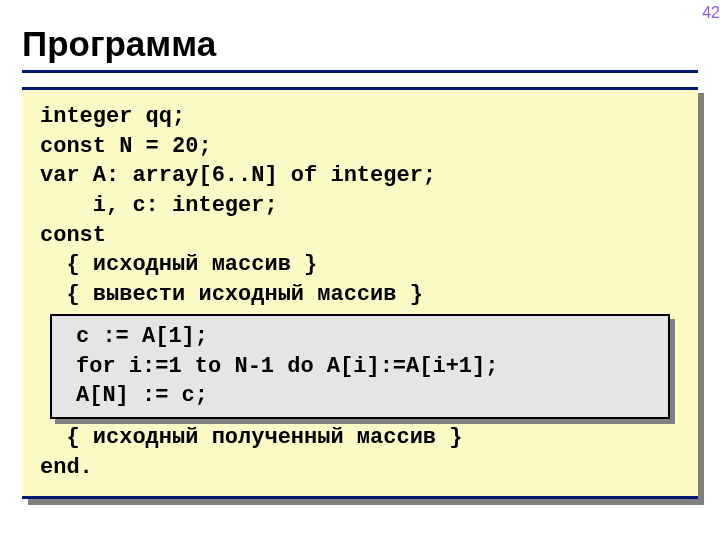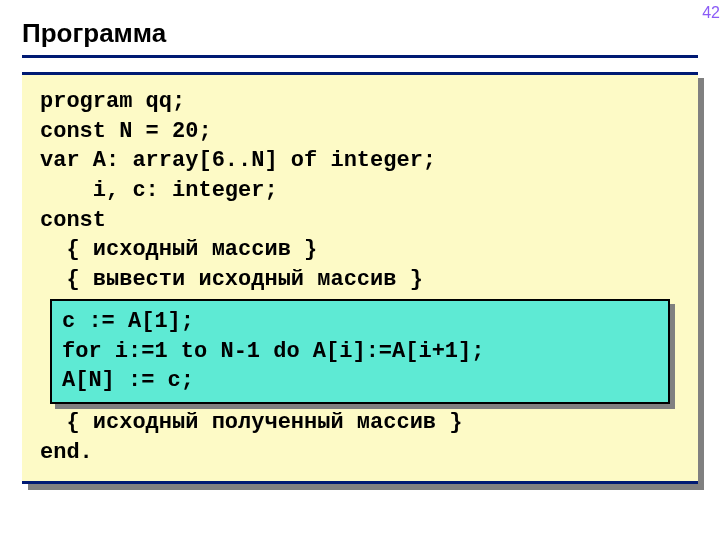--- a/index.html
+++ b/index.html
@@ -13,24 +13,24 @@
     position: relative;
   }
   .page-number {
     position: absolute;
     top: 4px;
     right: 0px;
     font-size: 16px;
     color: #8b5cf6;
   }
   .title {
-    font-size: 26px;
+    font-size: 35px;
     font-weight: bold;
     color: #000;
-    padding: 18px 0 6px 22px;
+    padding: 24px 0 6px 22px;
   }
   .title-underline {
     height: 3px;
     background: #001a73;
     margin: 0 22px 14px 22px;
   }
   .code-outer {
     position: relative;
     margin: 0 22px 0 22px;
   }
@@ -65,42 +65,42 @@
   .inner-shadow {
     position: absolute;
     top: 5px;
     left: 5px;
     right: -5px;
     bottom: -5px;
     background: #808080;
   }
   .inner-box {
     position: relative;
-    background: #5eead4;
+    background: #e5e5e5;
     border: 2px solid #000;
-    padding: 6px 10px 6px 10px;
+    padding: 6px 10px 6px 24px;
     font-family: "Courier New", Courier, monospace;
     font-size: 22px;
     font-weight: bold;
     line-height: 1.35;
     color: #000;
     white-space: pre;
   }
 </style>
 </head>
 <body>
 
 <div class="page-number">42</div>
 
 <div class="title">Программа</div>
 <div class="title-underline"></div>
 
 <div class="code-outer">
   <div class="code-shadow"></div>
-  <div class="code-box"><span>program qq;</span>
+  <div class="code-box"><span>integer qq;</span>
 <span>const N = 20;</span>
 <span>var A: array[6..N] of integer;</span>
 <span>    i, c: integer;</span>
 <span>const</span>
 <span>  { исходный массив }</span>
 <span>  { вывести исходный массив }</span>
 <div class="inner-outer"><div class="inner-shadow"></div><div class="inner-box"><span>c := A[1];</span>
 <span>for i:=1 to N-1 do A[i]:=A[i+1];</span>
 <span>A[N] := c;</span></div></div>
 <span>  { исходный полученный массив }</span>

